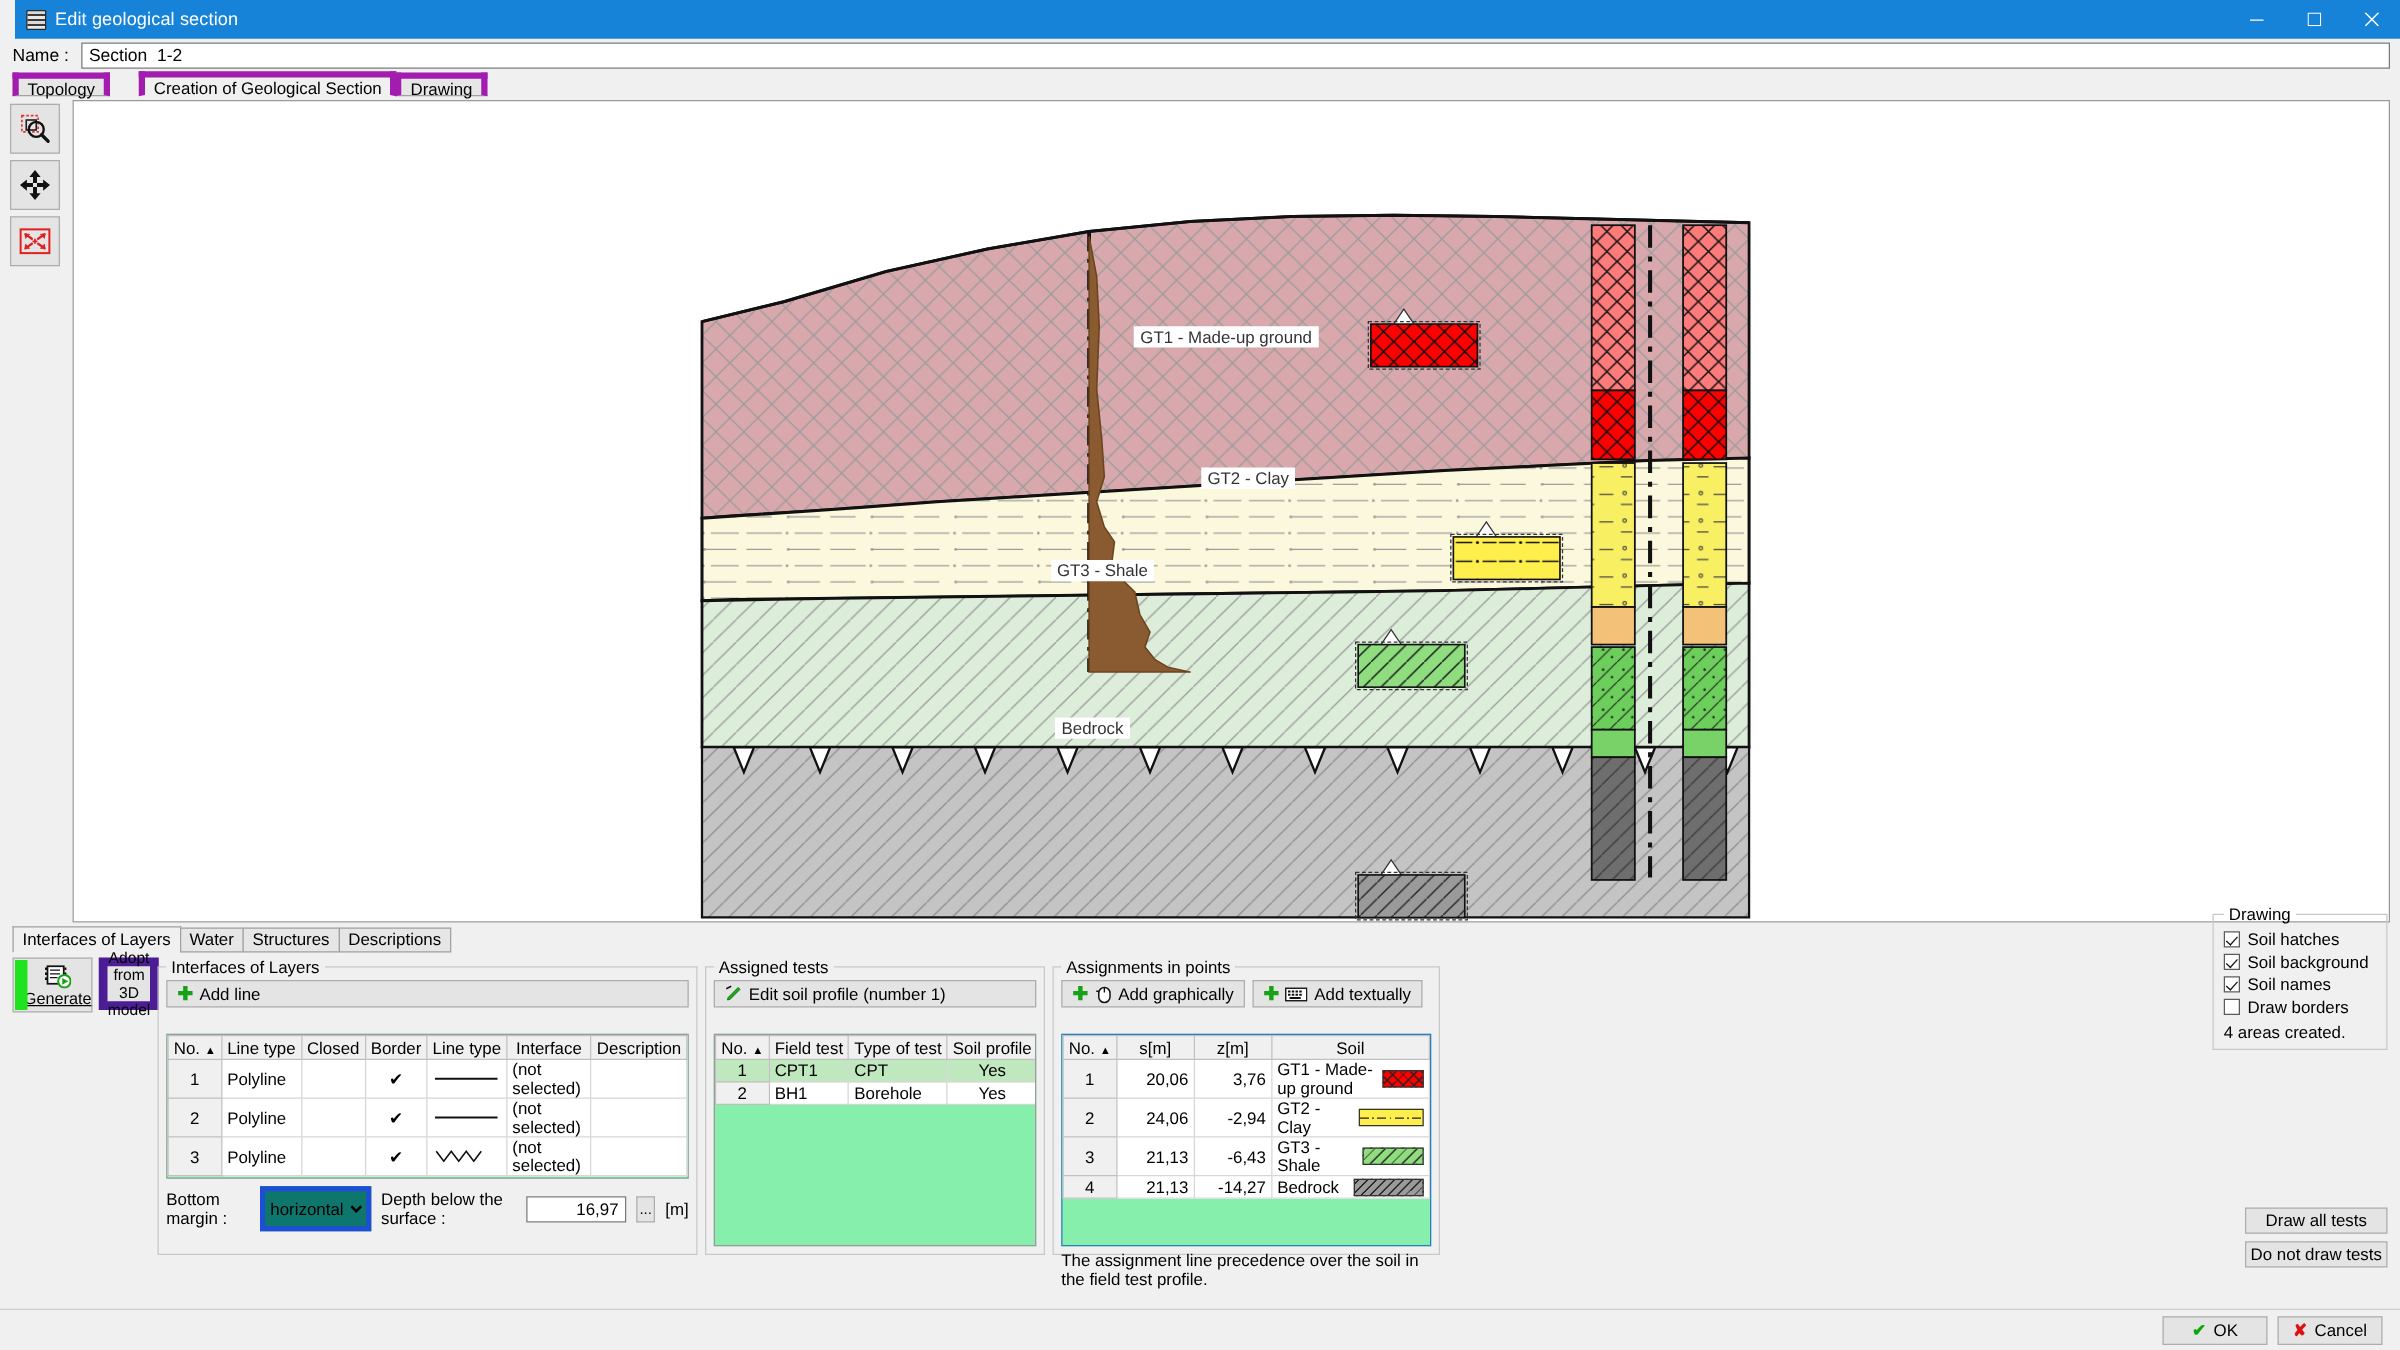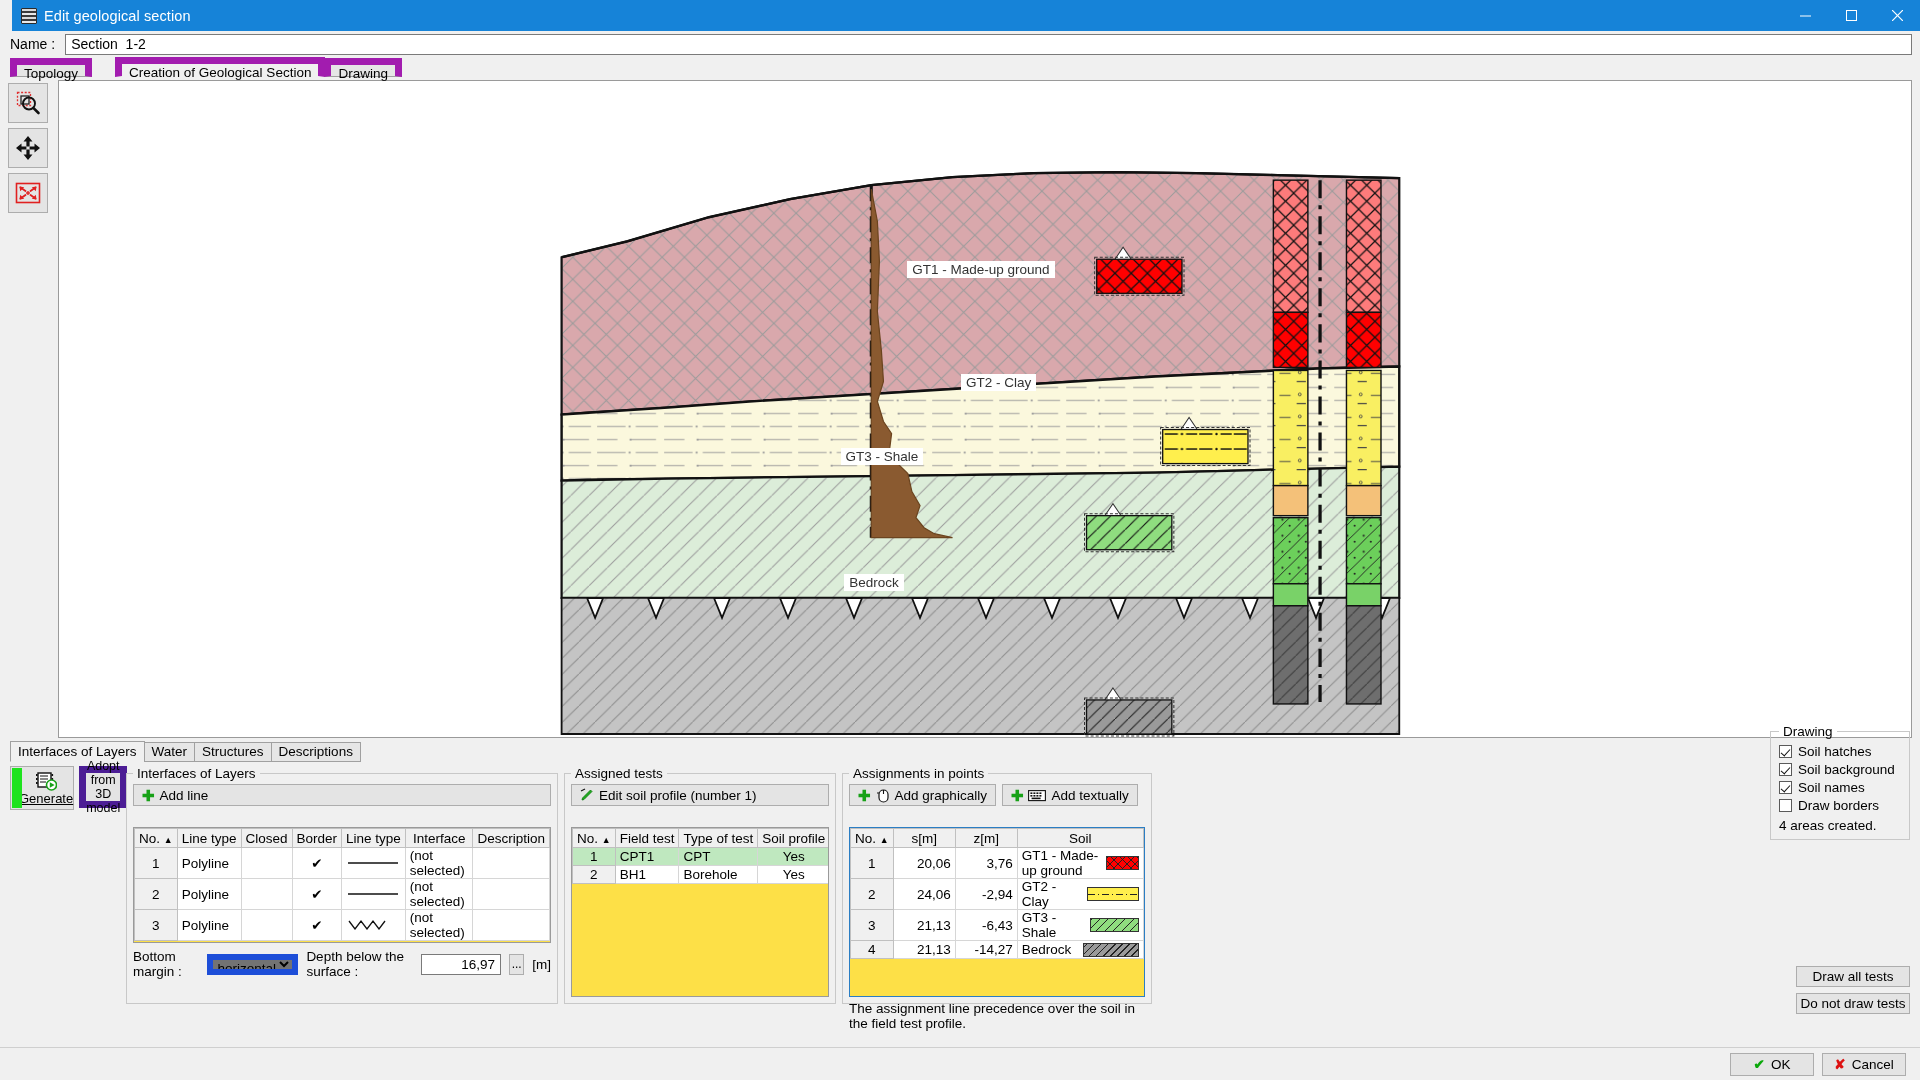--- a/index.html
+++ b/index.html
@@ -46,21 +46,21 @@
     outline: none;
   }
 
   
   .toptabs {
     display: flex; align-items: flex-end; height: 20px; padding-left: 10px;
     background: #f0f0f0; position: relative; z-index: 2;
   }
   .ttab {
     height: 19px; line-height: 17px; padding: 0 7px; font-size: 13.5px;
-    border: 7px solid #a21caf; background: #e6e6e6; margin-right: -1px;
+    border: 5px solid #a21caf; background: #e6e6e6; margin-right: -1px;
     border-bottom: 1px solid #a0a0a0; white-space: nowrap; text-align: center;
   }
   .ttab.active { background: #f0f0f0; border-bottom-color: #f0f0f0; height: 20px; line-height: 18px; margin-left: 24px; }
 
   
   .drawwrap { position: relative; height: 661px; padding: 3px 8px 0 8px; display: flex; gap: 4px; }
   .lefttools { width: 46px; display: flex; flex-direction: column; gap: 5px; padding-top: 3px; }
   .toolbtn {
     width: 40px; height: 40px; border: 1px solid #adadad; background: #e4e4e4;
     display: flex; align-items: center; justify-content: center;
@@ -118,21 +118,21 @@
   }
   table.grid td {
     border: 1px solid #d6d6d6; height: 18px; padding: 0 4px; background: #fff;
   }
   table.grid td.num { text-align: center; background: #f0f0f0; border-color: #c0c0c0; }
   table.grid td.right { text-align: right; }
   table.grid td.ctr { text-align: center; }
   tr.selected td { background: #bfe8bf !important; }
   tr.selected td.num { background: #bfe8bf !important; }
 
-  .tblbox { border: 1px solid #9a9a9a; background: #fde047; overflow: hidden; margin-top: 21px; }
+  .tblbox { border: 1px solid #9a9a9a; background: #86efac; overflow: hidden; margin-top: 21px; }
   .tblbox.focus { border: 1px solid #2b7ec4; }
 
   .chk { display: inline-block; width: 13px; height: 13px; border: 1px solid #5a5a5a;
          background: #fff; position: relative; vertical-align: -2px; margin-right: 6px; }
   .chk.on::after {
     content: ""; position: absolute; left: 3px; top: 1px; width: 4px; height: 8px;
     border: solid #111; border-width: 0 1.7px 1.7px 0; transform: rotate(42deg);
   }
 
   .hatchswatch { width: 56px; height: 14px; border: 1px solid #333; display: inline-block; vertical-align: -3px; }
@@ -156,22 +156,22 @@
   .fbtn {
     width: 84px; height: 23px; border: 1px solid #adadad; background: #e4e4e4;
     display: inline-flex; align-items: center; justify-content: center; gap: 6px; font-size: 13.5px;
   }
   .okmark { color: #0aa80a; font-weight: bold; }
   .xmark { color: #d11; font-weight: bold; }
 
   .hint { font-size: 13.5px; margin-top: 4px; }
   .bmrow { display: flex; align-items: center; gap: 8px; font-size: 13.5px; margin-top: 6px; }
   .bmrow select {
-    height: 21px; width: 122px; font-family: "Liberation Sans", sans-serif; font-size: 13.5px;
-    border: 6px solid #1d4ed8; background: #737373;
+    height: 36px; width: 122px; font-family: "Liberation Sans", sans-serif; font-size: 13.5px;
+    border: 4px solid #1d4ed8; background: #0f766e;
   }
   .bmrow input.depth {
     width: 80px; height: 21px; border: 1px solid #7a7a7a; text-align: right; padding: 0 5px;
     font-family: "Liberation Sans", sans-serif; font-size: 13.5px;
   }
   .dotsbtn { width: 21px; height: 21px; border: 1px solid #adadad; background: #e4e4e4; font-size: 12px;
              display: inline-flex; align-items: center; justify-content: center; }
 </style>
 </head>
 <body>

